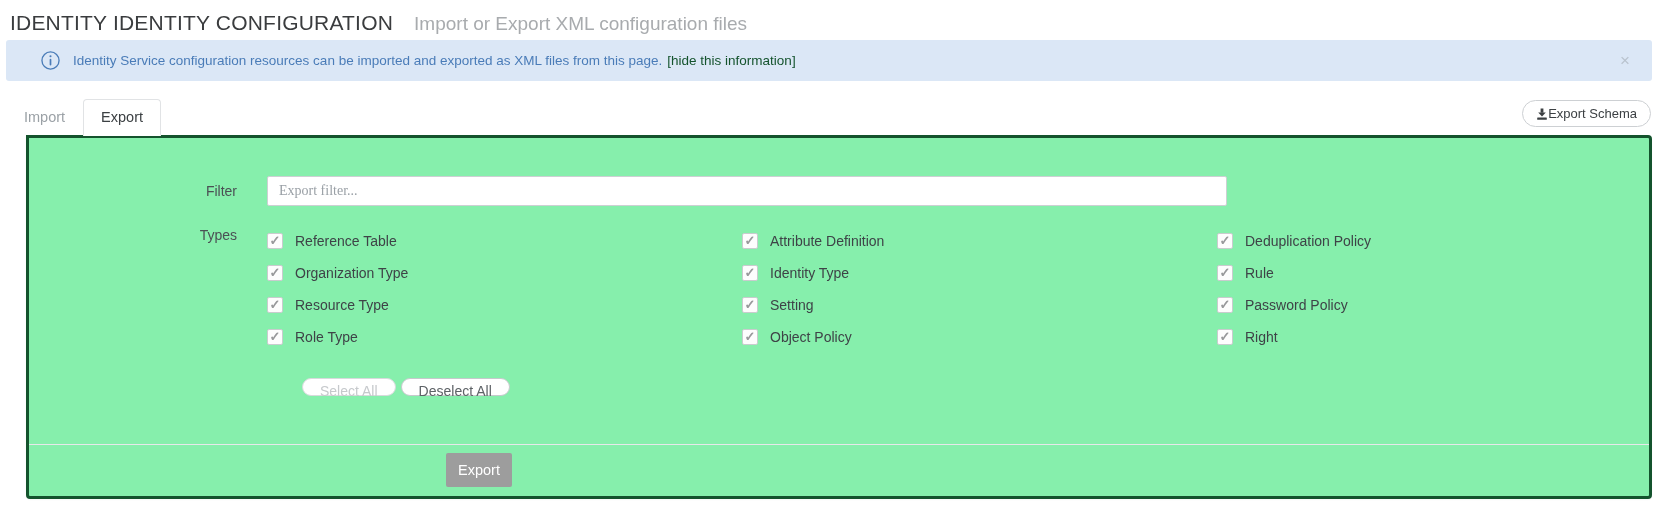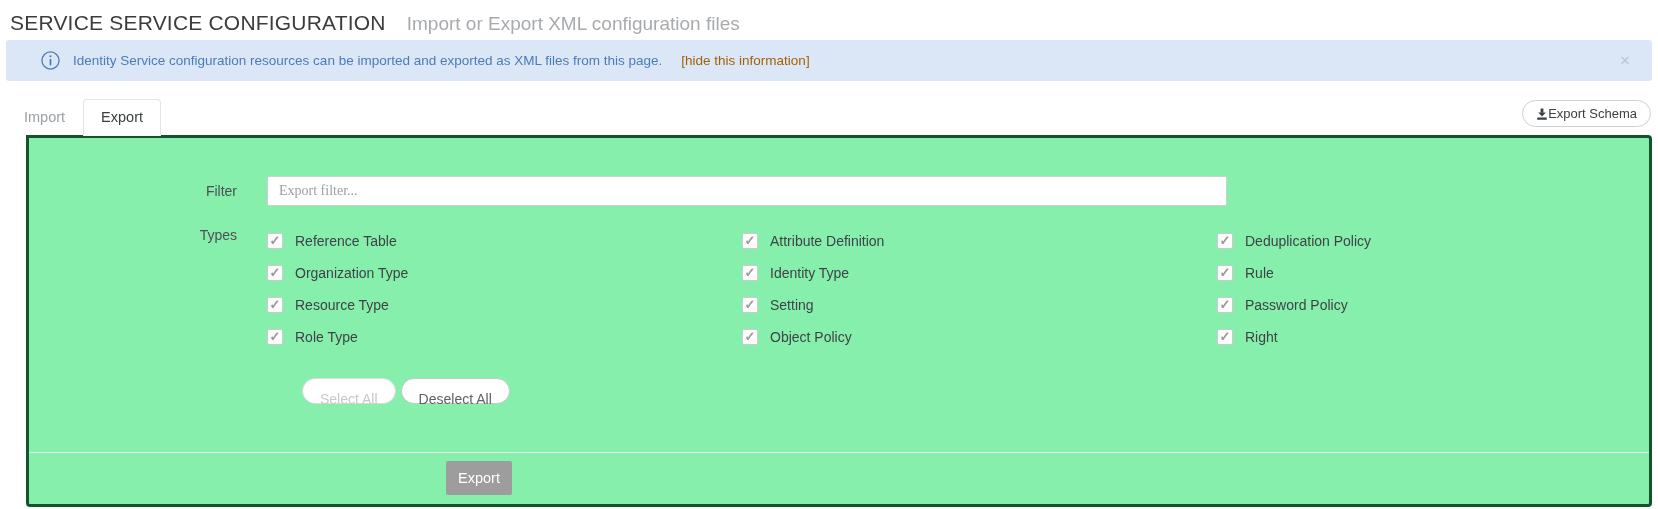--- a/index.html
+++ b/index.html
@@ -9,21 +9,21 @@
 
   
   .hdr { padding:11px 0 0 4px; height:38px; white-space:nowrap; }
   .hdr .title { font-size:21px; color:#3a3c3e; letter-spacing:.2px; font-weight:400; }
   .hdr .subtitle { font-size:19px; color:#a8abae; margin-left:21px; }
 
   
   .banner { height:41px; background:#dbe7f6; border-radius:3px; display:flex; align-items:center; padding:0 18px 0 35px; margin-top:2px; }
   .info-ic { width:19px; height:19px; flex:0 0 auto; }
   .banner-text { color:#4a7cb8; font-size:13.5px; margin-left:13px; }
-  .hide-link { color:#a16207; font-size:13.5px; margin-left:19px; cursor:pointer; }
+  .hide-link { color:#14532d; font-size:13.5px; margin-left:5px; cursor:pointer; }
   .banner-close { margin-left:auto; color:#b9c3ce; font-size:17px; line-height:1; cursor:pointer; padding:2px 4px; }
 
   
   .tabs-row { display:flex; align-items:flex-end; margin-top:14px; position:relative; height:40px; }
   .tab { font-size:14.5px; padding:9px 17px 10px; cursor:pointer; border:1px solid transparent; margin-bottom:-1px; border-radius:4px 4px 0 0; position:relative; z-index:2; }
   .tab.inactive { color:#9ba1a6; }
   .tab.active { color:#3c4043; background:#fff; border-color:#e1e3e5; border-bottom-color:#ffffff; }
   .export-schema-btn { position:absolute; right:1px; top:5px; height:27px; display:flex; align-items:center; 
     background:#fff; border:1px solid #cdd0d3; border-radius:14px; padding:0 13px; font-size:13px; color:#3c4043; cursor:pointer;
     font-family:"Liberation Sans", sans-serif; }
@@ -43,36 +43,36 @@
   .types-row .form-label { padding-top:2px; }
   .cb-grid { display:flex;gap:48px; }
   .cb-col { width:427px; }
   .cb-item { display:flex; align-items:center; height:32px; cursor:pointer; }
   .cb { width:16px; height:16px; border:1px solid #c9ccce; border-radius:2px; background:#fdfdfd; position:relative; flex:0 0 auto; }
   .cb::after { content:"\2713"; position:absolute; left:1.5px; top:-1px; font-size:13px; color:#98999b; font-weight:bold; }
   .cb-label { margin-left:12px; color:#3e4347; font-size:14px; }
 
   .btn-row { margin-top:25px; display:flex; gap:5px; }
   .btn-row-offset { width:268px; flex:0 0 auto; }
-  .pill-btn { height:18px; border-radius:16px; background:#fff; padding:12px 17px; font-size:14px; cursor:pointer;
+  .pill-btn { height:18px; border-radius:16px; background:#fff; padding:4px 17px; font-size:14px; cursor:pointer;
     font-family:"Liberation Sans", sans-serif; }
   .pill-btn.disabled { color:#c6c9cc; border:1px solid #d8dadc; cursor:default; }
   .pill-btn.enabled { color:#5d6266; border:1px solid #c6c9cc; }
 
   .panel-footer { border-top:1px solid #e7e8ea; padding:8px 0 9px; }
   .export-btn { margin-left:417px; width:66px; height:34px; background:#9d9d9d; color:#ffffff; border:none; border-radius:2px;
     font-size:14.5px; cursor:pointer; font-family:"Liberation Sans", sans-serif; }
 </style>
 </head>
 <body>
 
 <div class="page">
 
   <div class="hdr">
-    <span class="title">SERVICE SERVICE CONFIGURATION</span><span class="subtitle">Import or Export XML configuration files</span>
+    <span class="title">IDENTITY IDENTITY CONFIGURATION</span><span class="subtitle">Import or Export XML configuration files</span>
   </div>
 
   <div class="banner">
     <svg class="info-ic" viewBox="0 0 20 20">
       <circle cx="10" cy="10" r="9" fill="none" stroke="#4a7cb8" stroke-width="1.4"></circle>
       <circle cx="10" cy="5.6" r="1.1" fill="#4a7cb8"></circle>
       <rect x="9.1" y="8.2" width="1.8" height="7" rx="0.9" fill="#4a7cb8"></rect>
     </svg>
     <span class="banner-text">Identity Service configuration resources can be imported and exported as XML files from this page.</span>
     <span class="hide-link">[hide this information]</span>

